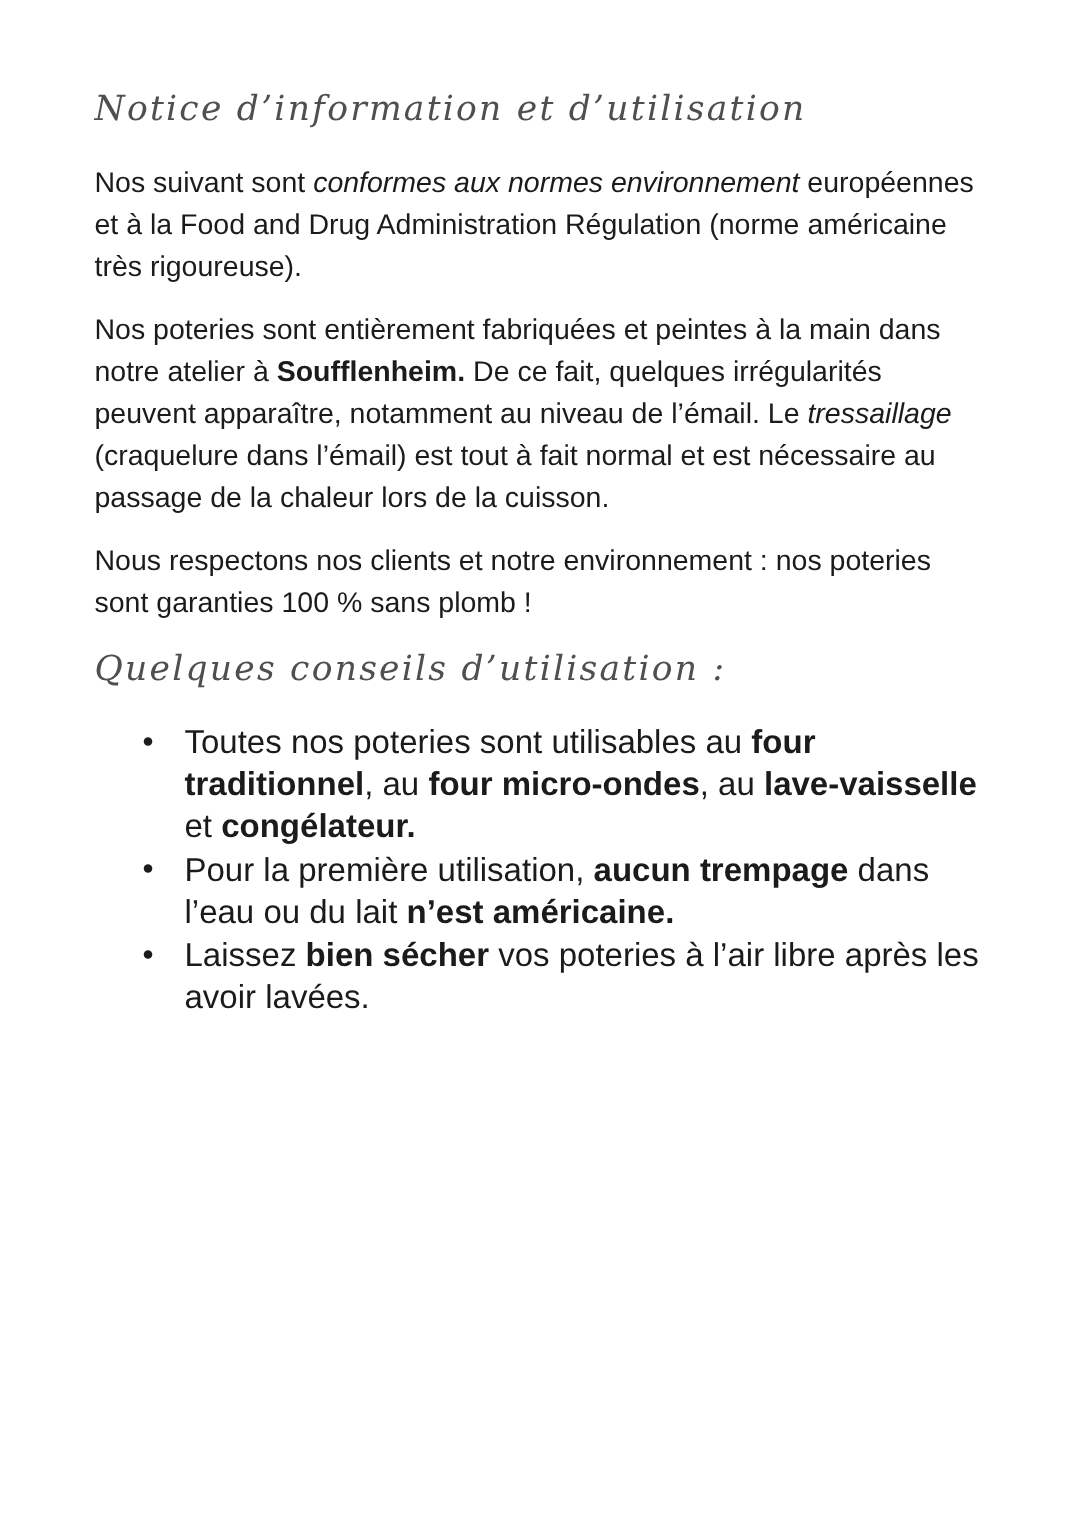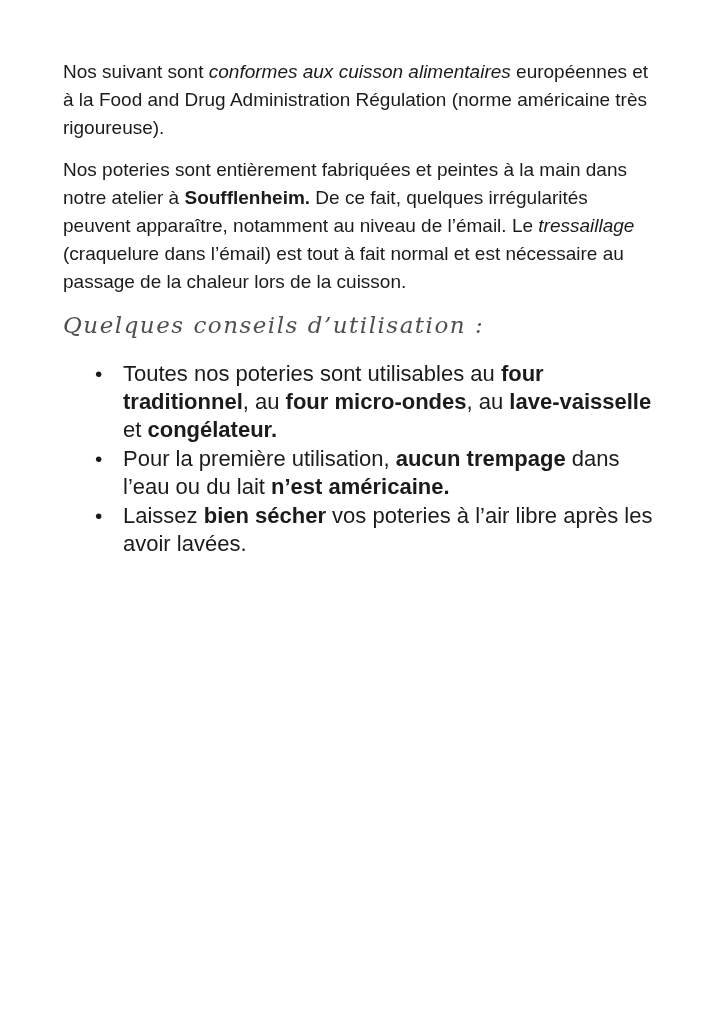--- a/index.html
+++ b/index.html
@@ -56,25 +56,27 @@
     font-size: 21px;
     line-height: 28px;
     color: #1b1b1b;
   }
 </style>
 </head>
 <body>
 
 <div class="page">
 
+  <h1 class="script-heading">Notice d’information et d’utilisation</h1>
 
-  <p><span>Nos suivant sont </span><span class="i">conformes aux cuisson alimentaires</span><span> européennes et à la Food and Drug Administration Régulation (norme américaine très rigoureuse).</span></p>
+  <p><span>Nos suivant sont </span><span class="i">conformes aux normes environnement</span><span> européennes et à la Food and Drug Administration Régulation (norme américaine très rigoureuse).</span></p>
 
   <p><span>Nos poteries sont entièrement fabriquées et peintes à la main dans notre atelier à </span><span class="b">Soufflenheim.</span><span> De ce fait, quelques irrégularités peuvent apparaître, notamment au niveau de l’émail. Le </span><span class="i">tressaillage</span><span> (craquelure dans l’émail) est tout à fait normal et est nécessaire au passage de la chaleur lors de la cuisson.</span></p>
 
+  <p><span>Nous respectons nos clients et notre environnement : nos poteries sont garanties 100 % sans plomb !</span></p>
 
   <h2 class="script-heading">Quelques conseils d’utilisation :</h2>
 
   <ul class="tips">
     <li><span>Toutes nos poteries sont utilisables au </span><span class="b">four traditionnel</span><span>, au </span><span class="b">four micro-ondes</span><span>, au </span><span class="b">lave-vaisselle</span><span> et </span><span class="b">congélateur.</span></li>
     <li><span>Pour la première utilisation, </span><span class="b">aucun trempage</span><span> dans l’eau ou du lait </span><span class="b">n’est américaine.</span></li>
     <li><span>Laissez </span><span class="b">bien sécher</span><span> vos poteries à l’air libre après les avoir lavées.</span></li>
   </ul>
 
 

